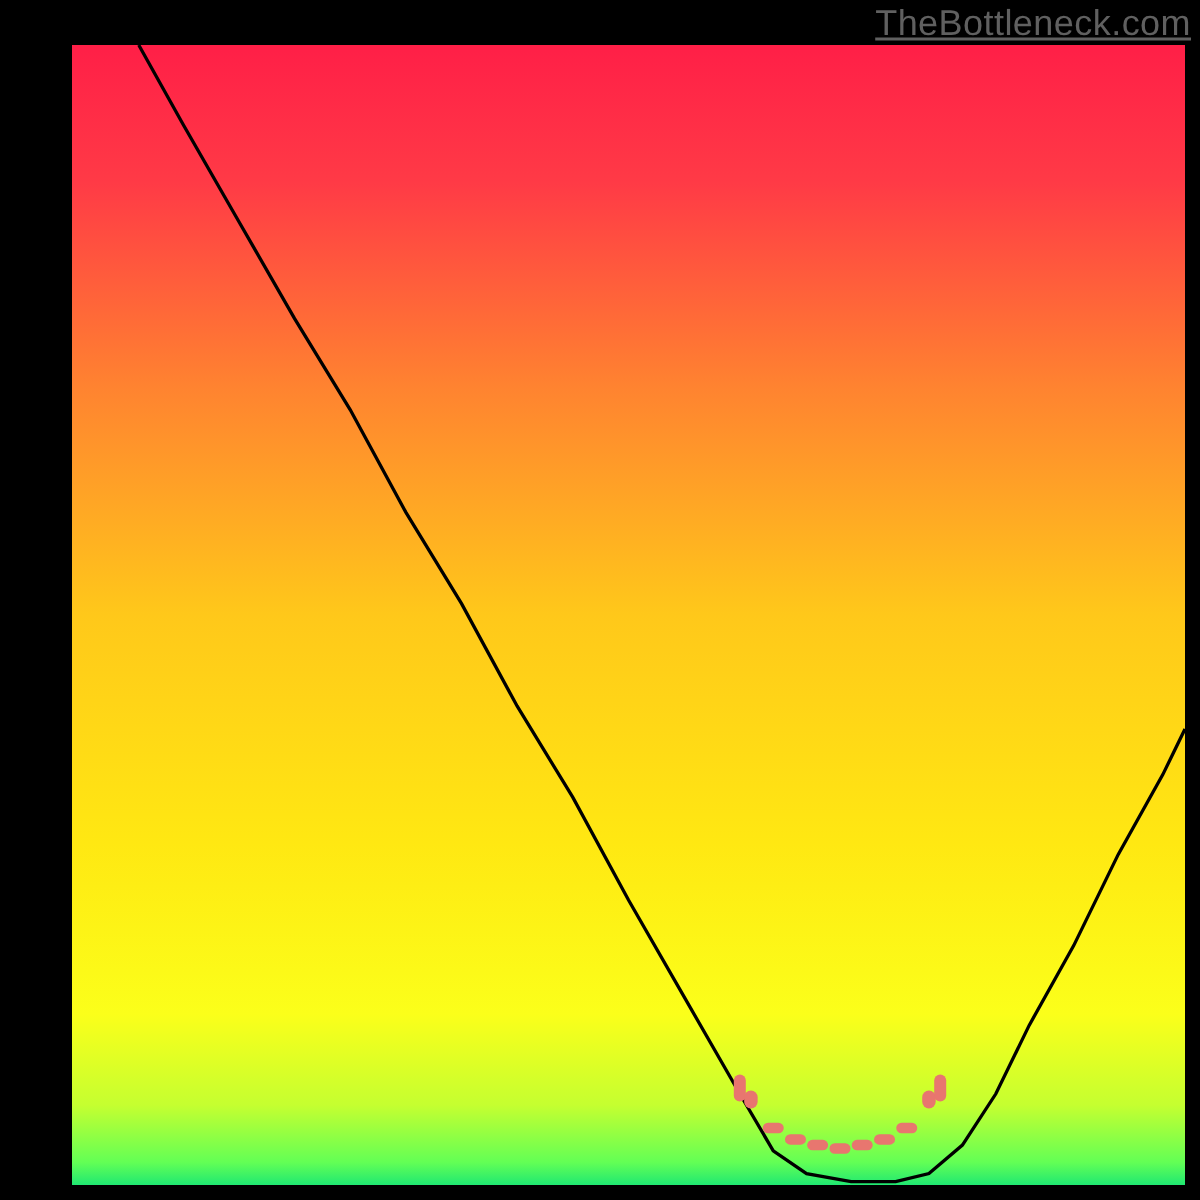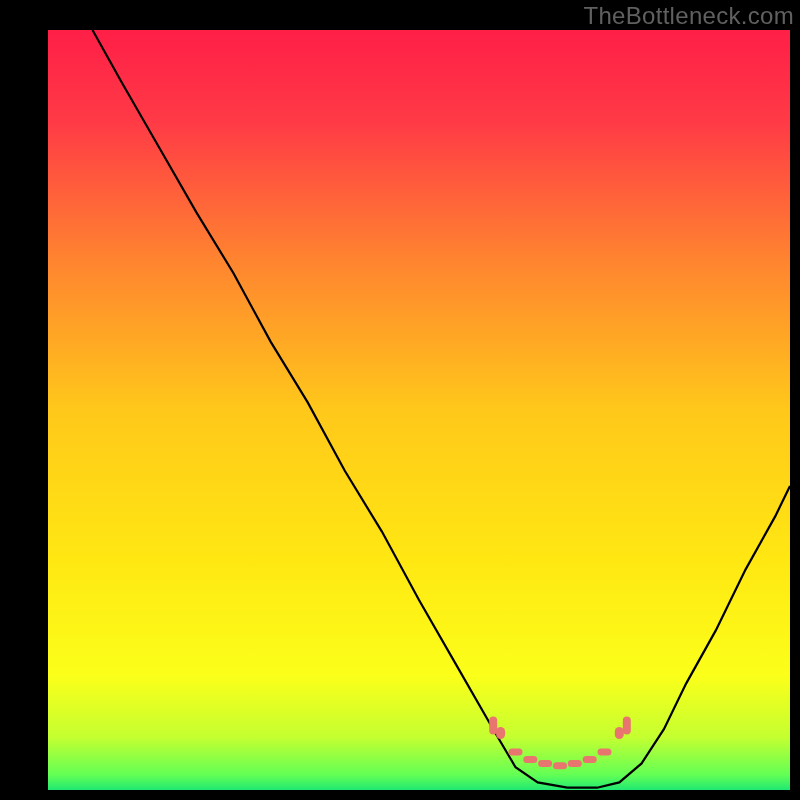--- a/index.html
+++ b/index.html
@@ -19,20 +19,21 @@
   }
   .watermark {
     position: absolute;
     top: 2px;
     right: 6px;
     color: #606060;
     font-size: 24px;
     font-weight: 500;
     letter-spacing: 0.3px;
     z-index: 10;
+    text-decoration: underline;
   }
   svg {
     position: absolute;
     top: 0;
     left: 0;
   }
 </style>
 </head>
 <body>
 

